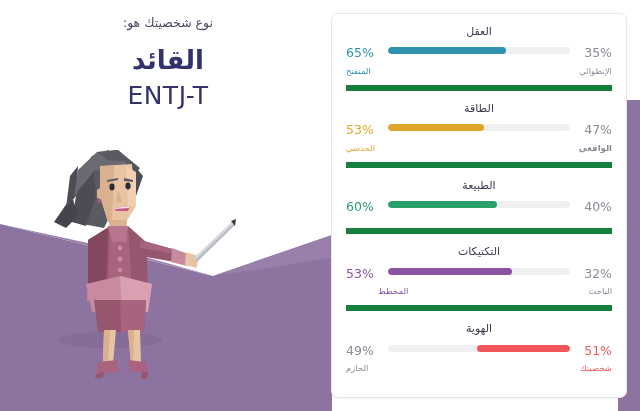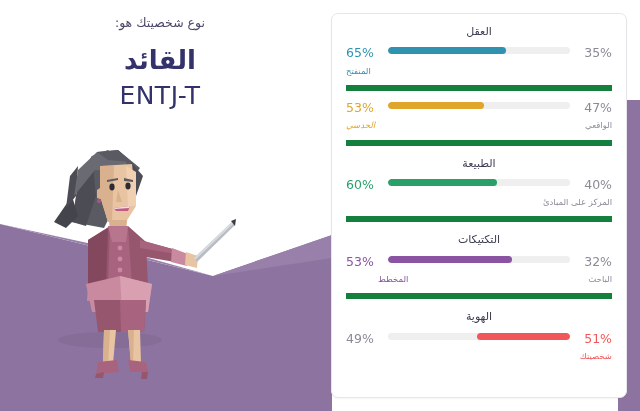--- a/index.html
+++ b/index.html
@@ -42,21 +42,21 @@
     left: 0;
     top: 0;
     width: 332px;
     height: 411px;
   }
   .illus svg { display: block; }
 
   
   .headline {
     position: absolute;
-    left: 0;
+    left: 8px;
     top: 14px;
     width: 320px;
     text-align: center;
     direction: rtl;
   }
   .headline .lead {
     font-size: 12.5px;
     color: #4a4a68;
     line-height: 1.4;
     margin: 0 0 14px 0;
@@ -259,46 +259,47 @@
         <div class="trait-title">العقل</div>
         <div class="trait-row">
           <span class="pct left" style="color: rgb(47, 147, 176);">65%</span>
           <div class="bar-track" style="background: rgb(239, 239, 239);">
             <div class="bar-fill from-left" style="width: 65%; background: rgb(47, 147, 176);"></div>
           </div>
           <span class="pct right" style="color: rgb(139, 139, 152);">35%</span>
         </div>
         <div class="label-row">
           <span class="lbl left" style="color: rgb(47, 147, 176);">المنفتح</span>
-        </div>
-      </div>
-      <div class="trait">
+          <span class="lbl right" style="color: rgb(139, 139, 152);">الإنطوائي</span>
+        </div>
+      </div>
+      <div class="trait">
+        <div class="trait-title">الطاقة</div>
         <div class="trait-row">
           <span class="pct left" style="color: rgb(224, 166, 44);">53%</span>
           <div class="bar-track" style="background: rgb(239, 239, 239);">
             <div class="bar-fill from-left" style="width: 53%; background: rgb(224, 166, 44);"></div>
           </div>
           <span class="pct right" style="color: rgb(139, 139, 152);">47%</span>
         </div>
         <div class="label-row">
-          <span class="lbl left" style="color: rgb(224, 166, 44); font-style: italic;">الحدسي</span>
-          <span class="lbl right" style="color: rgb(139, 139, 152);">الواقعي</span>
+          <span class="lbl left" style="color: rgb(224, 166, 44);">الحدسي</span>
+          <span class="lbl right" style="color: rgb(139, 139, 152); font-weight: bold;">الواقعي</span>
         </div>
       </div>
       <div class="trait">
         <div class="trait-title">الطبيعة</div>
         <div class="trait-row">
           <span class="pct left" style="color: rgb(42, 160, 105);">60%</span>
           <div class="bar-track" style="background: rgb(239, 239, 239);">
             <div class="bar-fill from-left" style="width: 60%; background: rgb(42, 160, 105);"></div>
           </div>
           <span class="pct right" style="color: rgb(139, 139, 152);">40%</span>
         </div>
         <div class="label-row">
-          <span class="lbl right" style="color: rgb(139, 139, 152);">المركز على المبادئ</span>
         </div>
       </div>
       <div class="trait">
         <div class="trait-title">التكتيكات</div>
         <div class="trait-row">
           <span class="pct left" style="color: rgb(138, 84, 162);">53%</span>
           <div class="bar-track" style="background: rgb(239, 239, 239);">
             <div class="bar-fill from-left" style="width: 68%; background: rgb(138, 84, 162);"></div>
           </div>
           <span class="pct right" style="color: rgb(139, 139, 152);">32%</span>
@@ -311,18 +312,19 @@
       <div class="trait">
         <div class="trait-title">الهوية</div>
         <div class="trait-row">
           <span class="pct left" style="color: rgb(139, 139, 152);">49%</span>
           <div class="bar-track" style="background: rgb(239, 239, 239);">
             <div class="bar-fill from-right" style="width: 51%; background: rgb(241, 87, 90);"></div>
           </div>
           <span class="pct right" style="color: rgb(241, 87, 90);">51%</span>
         </div>
         <div class="label-row">
+          <span class="lbl left" style="color: rgb(139, 139, 152);">الحازم</span>
           <span class="lbl right" style="color: rgb(241, 87, 90);">شخصيتك</span>
         </div>
       </div>
     </div>
 
 </div>
 
 </body></html>

